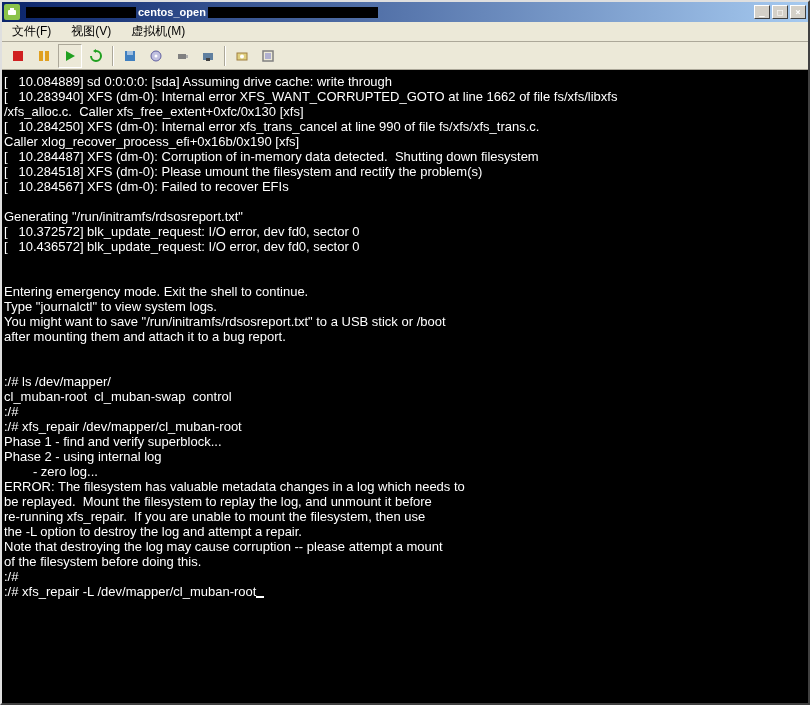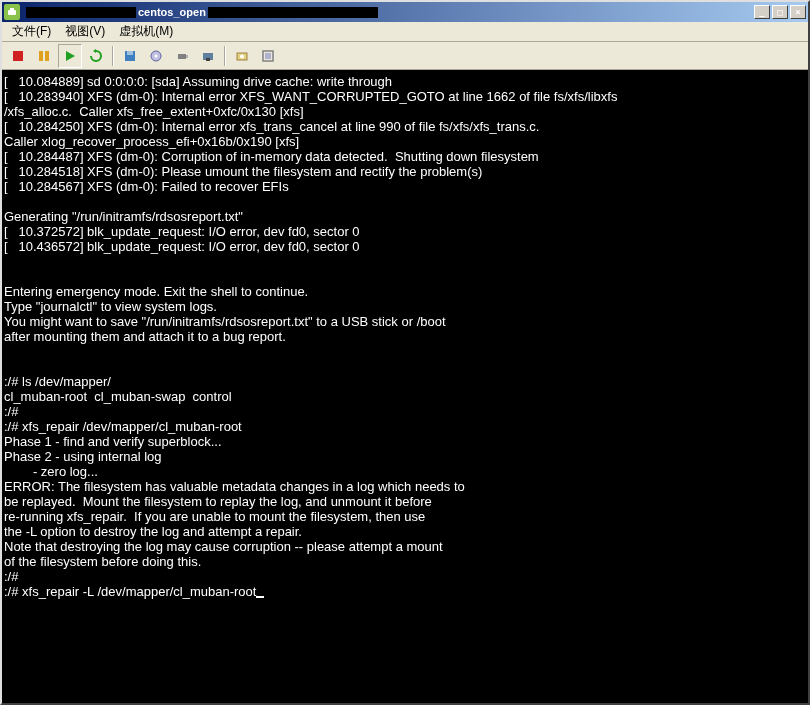--- a/index.html
+++ b/index.html
@@ -4,21 +4,21 @@
 <style>
   *{box-sizing:border-box;margin:0;padding:0}
   body{font-family:"SimSun","Microsoft YaHei",Tahoma,sans-serif;font-size:12px;background:#3a6ea5;width:810px;height:705px;overflow:hidden}
   .window{width:810px;height:705px;border:2px solid;border-color:#dfdfdf #404040 #404040 #dfdfdf;background:#d4d0c8;display:flex;flex-direction:column}
   .titlebar{height:20px;background:linear-gradient(to right,#0a246a,#a6caf0);display:flex;align-items:center;color:#fff;font-weight:bold;padding:0 2px}
   .titlebar-icon{width:16px;height:16px;background:#8bc34a;border-radius:2px;margin-right:4px;display:flex;align-items:center;justify-content:center;font-size:9px;color:#fff}
   .titlebar-text{flex:1;font-size:11px;overflow:hidden;white-space:nowrap}
   .titlebar-text .redacted{display:inline-block;background:#000;height:11px;width:110px;vertical-align:middle;margin:0 2px}
   .winbtns{display:flex;gap:2px}
   .winbtn{width:16px;height:14px;background:#d4d0c8;border:1px solid;border-color:#fff #404040 #404040 #fff;font-family:"Marlett",monospace;font-size:9px;text-align:center;line-height:12px;cursor:pointer}
-  .menubar{height:20px;background:#ece9d8;display:flex;align-items:center;padding:0 4px;gap:2px;border-bottom:1px solid #aca899}
+  .menubar{height:20px;background:#ece9d8;display:flex;align-items:center;padding:0 4px;gap:8px;border-bottom:1px solid #aca899}
   .menuitem{padding:2px 6px;cursor:pointer;font-size:12px}
   .toolbar{height:28px;background:#ece9d8;display:flex;align-items:center;padding:0 4px;gap:2px;border-bottom:1px solid #aca899}
   .tbbtn{width:24px;height:24px;background:#ece9d8;border:1px solid #ece9d8;display:flex;align-items:center;justify-content:center;cursor:pointer}
   .tbsep{width:2px;height:20px;border-left:1px solid #aca899;border-right:1px solid #fff;margin:0 2px}
   .console{flex:1;background:#000;color:#fff;font-family:Liberation Sans, sans-serif;font-size:13px;line-height:15px;padding:4px 2px;white-space:pre;overflow:hidden;letter-spacing:0}
   .cursor{display:inline-block;width:8px;height:2px;background:#fff;vertical-align:bottom;margin-bottom:1px}
 </style>
 </head>
 <body>
 

